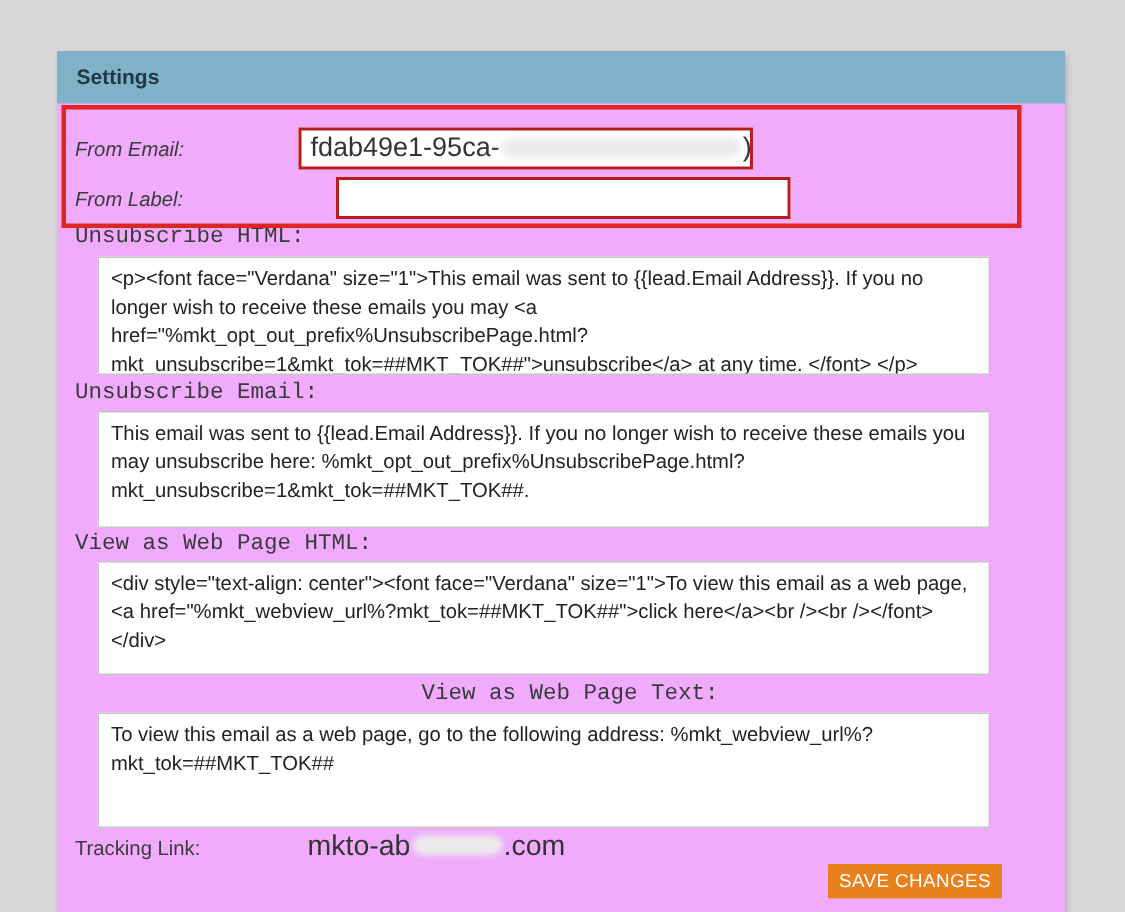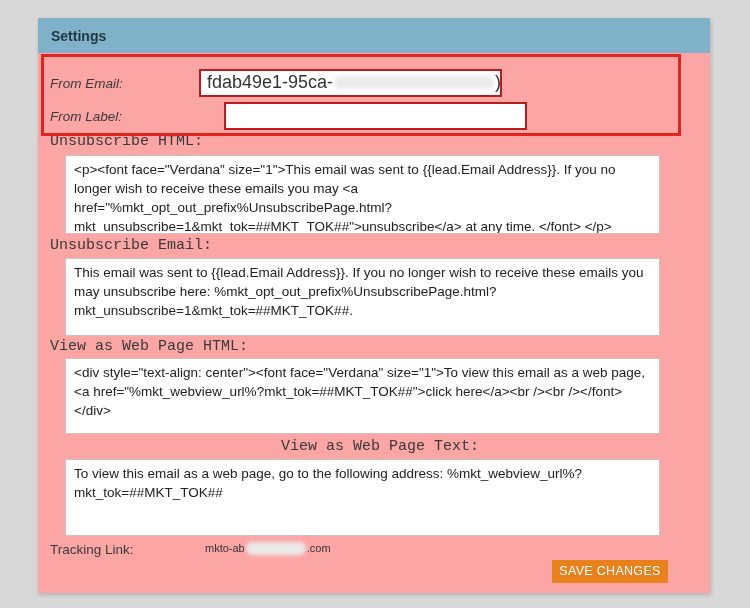--- a/index.html
+++ b/index.html
@@ -6,22 +6,22 @@
   html, body { margin: 0; padding: 0; }
   body {
     width: 750px; height: 608px;
     background: var(--page_bg, #d8d8d8);
     font-family: "Liberation Sans", "DejaVu Sans", sans-serif;
     overflow: hidden;
   }
   .card {
     position: relative;
     width: 672px; height: 575px;
-    margin: 18px 0 0 38px;
-    background: #fca5a5;
+    margin: 34px 0 0 38px;
+    background: #f0abfc;
     box-shadow: 1px 2px 4px rgba(0,0,0,0.18);
   }
   .card-header {
     height: 35px;
     background: var(--header_bg, #7fb2c8);
     line-height: 35px;
     padding-left: 13px;
   }
   .card-title {
     font-size: 14px;
@@ -97,21 +97,21 @@
     align-items: center;
     margin: 4px 0 0 12px;
     height: 18px;
   }
   .tracking-label {
     width: 155px;
     font-size: 13.5px;
     color: #3a3a3a;
   }
   .tracking-value {
-    font-size: 11px;
+    font-size: 19px;
     color: #333;
     white-space: nowrap;
   }
   .redacted {
     display: inline-block;
     height: 13px;
     border-radius: 7px;
     background: #ebebeb;
     filter: blur(2px);
     vertical-align: middle;

